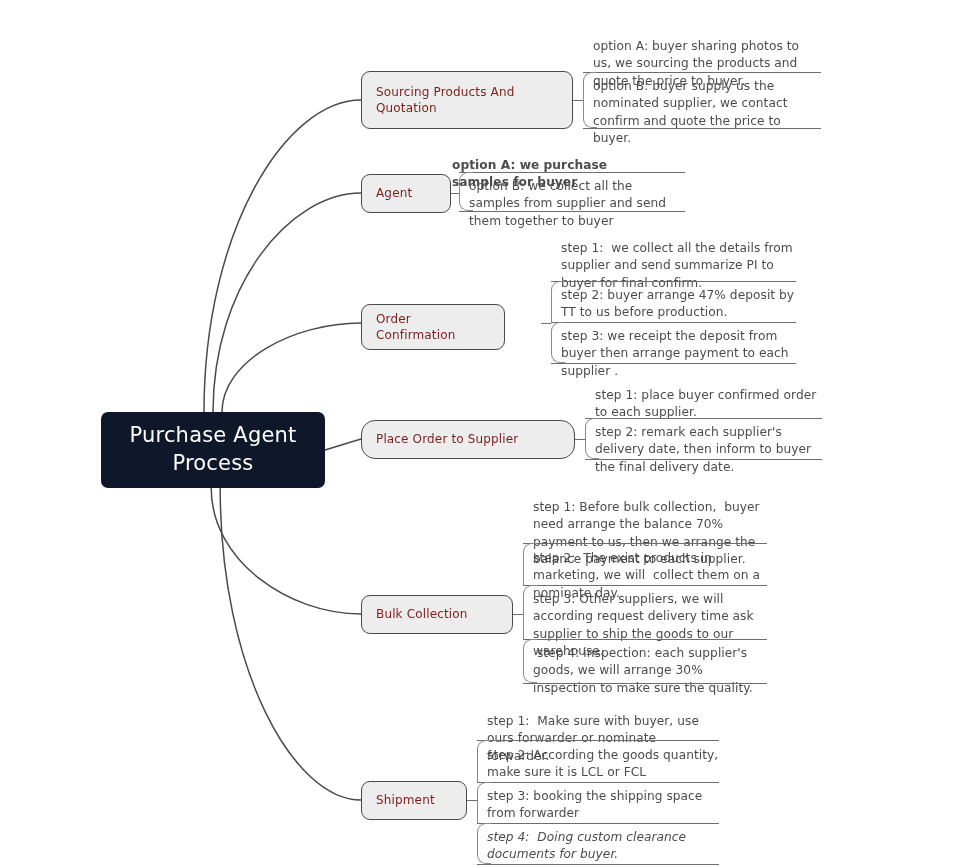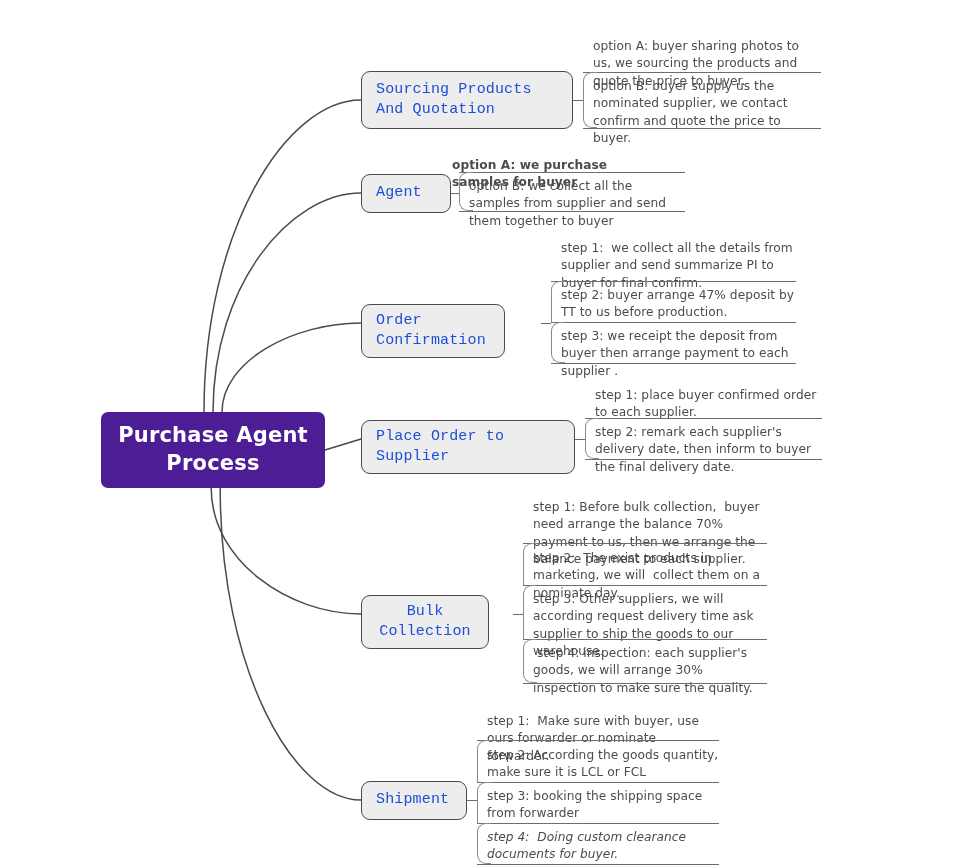--- a/index.html
+++ b/index.html
@@ -26,49 +26,48 @@
     left: 0; top: 0;
     width: 959px;
     height: 866px;
     pointer-events: none;
   }
 
   
   .root-node {
     position: absolute;
     box-sizing: border-box;
-    background: #4c1d95;
+    background: #0f172a;
     border-radius: 7px;
     display: flex;
     align-items: center;
     justify-content: center;
     text-align: center;
     color: #ffffff;
     font-size: 21px;
-    font-weight: bold;
+    font-weight: normal;
     line-height: 1.32;
     letter-spacing: 0.2px;
     padding: 4px 10px;
   }
 
   
   .branch-node {
     position: absolute;
     box-sizing: border-box;
     background: #ededed;
     border: 1.6px solid #4a4a4a;
     border-radius: 9px;
     display: flex;
     align-items: center;
-    color: #1d4ed8;
-    font-size: 15px;
+    color: #7f1d1d;
+    font-size: 12px;
     line-height: 1.34;
     padding: 6px 14px;
     letter-spacing: 0.15px;
-    font-family: Liberation Mono, monospace;
   }
 
   
   .leaf {
     position: absolute;
     box-sizing: border-box;
     color: #4c4c4c;
     font-size: 12.2px;
     line-height: 1.42;
     letter-spacing: 0.05px;
@@ -140,30 +139,30 @@
       </div>
       <div class="spine-stub" style="left: 541px; top: 323px; width: 10px;"></div>
       <div class="leaf" style="left: 551px; top: 238px; width: 245px;">step 1:  we collect all the details from supplier and send summarize PI to buyer for final confirm.</div>
       <div class="leaf-underline" style="left: 551px; top: 281px; width: 245px;"></div>
       <div class="leaf" style="left: 551px; top: 285px; width: 245px;">step 2: buyer arrange 47% deposit by TT to us before production.</div>
       <div class="leaf-underline" style="left: 551px; top: 322px; width: 245px;"></div>
       <div class="leaf-bracket" style="left: 551px; top: 281px; height: 41px;"></div>
       <div class="leaf" style="left: 551px; top: 326px; width: 245px;">step 3: we receipt the deposit from buyer then arrange payment to each supplier .</div>
       <div class="leaf-underline" style="left: 551px; top: 363px; width: 245px;"></div>
       <div class="leaf-bracket bottom-round" style="left: 551px; top: 322px; height: 41px;"></div>
-      <div class="branch-node" style="left: 361px; top: 420px; width: 214px; min-height: 39px;">
+      <div class="branch-node" style="left: 361px; top: 420px; width: 214px; min-height: 39px; border-radius: 14px;">
         <span>Place Order to Supplier</span>
       </div>
       <div class="spine-stub" style="left: 575px; top: 439px; width: 10px;"></div>
       <div class="leaf" style="left: 585px; top: 385px; width: 237px;">step 1: place buyer confirmed order to each supplier.</div>
       <div class="leaf-underline" style="left: 585px; top: 418px; width: 237px;"></div>
       <div class="leaf" style="left: 585px; top: 422px; width: 237px;">step 2: remark each supplier's delivery date, then inform to buyer the final delivery date.</div>
       <div class="leaf-underline" style="left: 585px; top: 459px; width: 237px;"></div>
       <div class="leaf-bracket bottom-round" style="left: 585px; top: 418px; height: 41px;"></div>
-      <div class="branch-node" style="left: 361px; top: 595px; width: 128px; min-height: 39px; text-align: center;">
+      <div class="branch-node" style="left: 361px; top: 595px; width: 152px; min-height: 39px; text-align: center;">
         <span>Bulk Collection</span>
       </div>
       <div class="spine-stub" style="left: 513px; top: 614px; width: 10px;"></div>
       <div class="leaf" style="left: 523px; top: 485px; width: 244px; margin-top: 12px;">step 1: Before bulk collection,  buyer need arrange the balance 70% payment to us, then we arrange the balance payment to each supplier.</div>
       <div class="leaf-underline" style="left: 523px; top: 543px; width: 244px;"></div>
       <div class="leaf" style="left: 523px; top: 548px; width: 244px;">step 2:  The exist products in marketing, we will  collect them on a nominate day.</div>
       <div class="leaf-underline" style="left: 523px; top: 585px; width: 244px;"></div>
       <div class="leaf-bracket" style="left: 523px; top: 543px; height: 42px;"></div>
       <div class="leaf" style="left: 523px; top: 589px; width: 244px;">step 3: Other suppliers, we will according request delivery time ask supplier to ship the goods to our warehouse.</div>
       <div class="leaf-underline" style="left: 523px; top: 639px; width: 244px;"></div>

